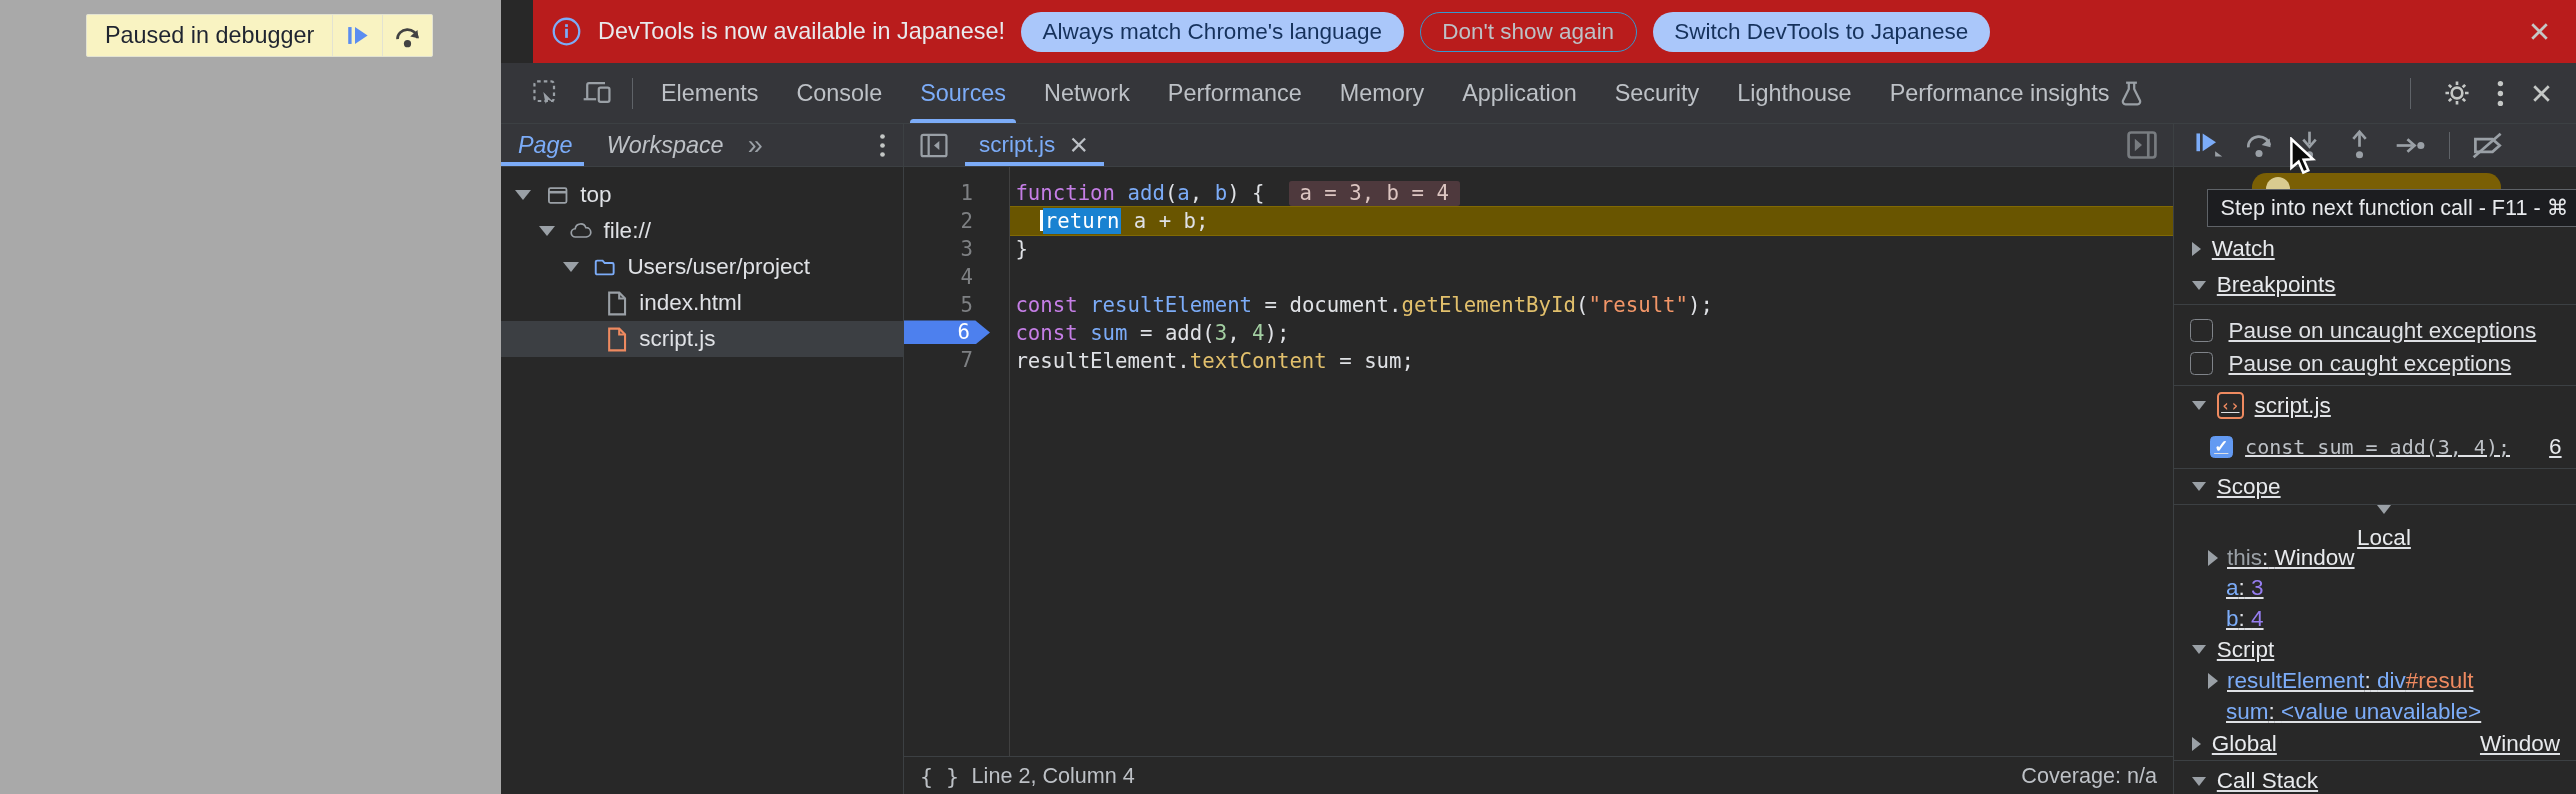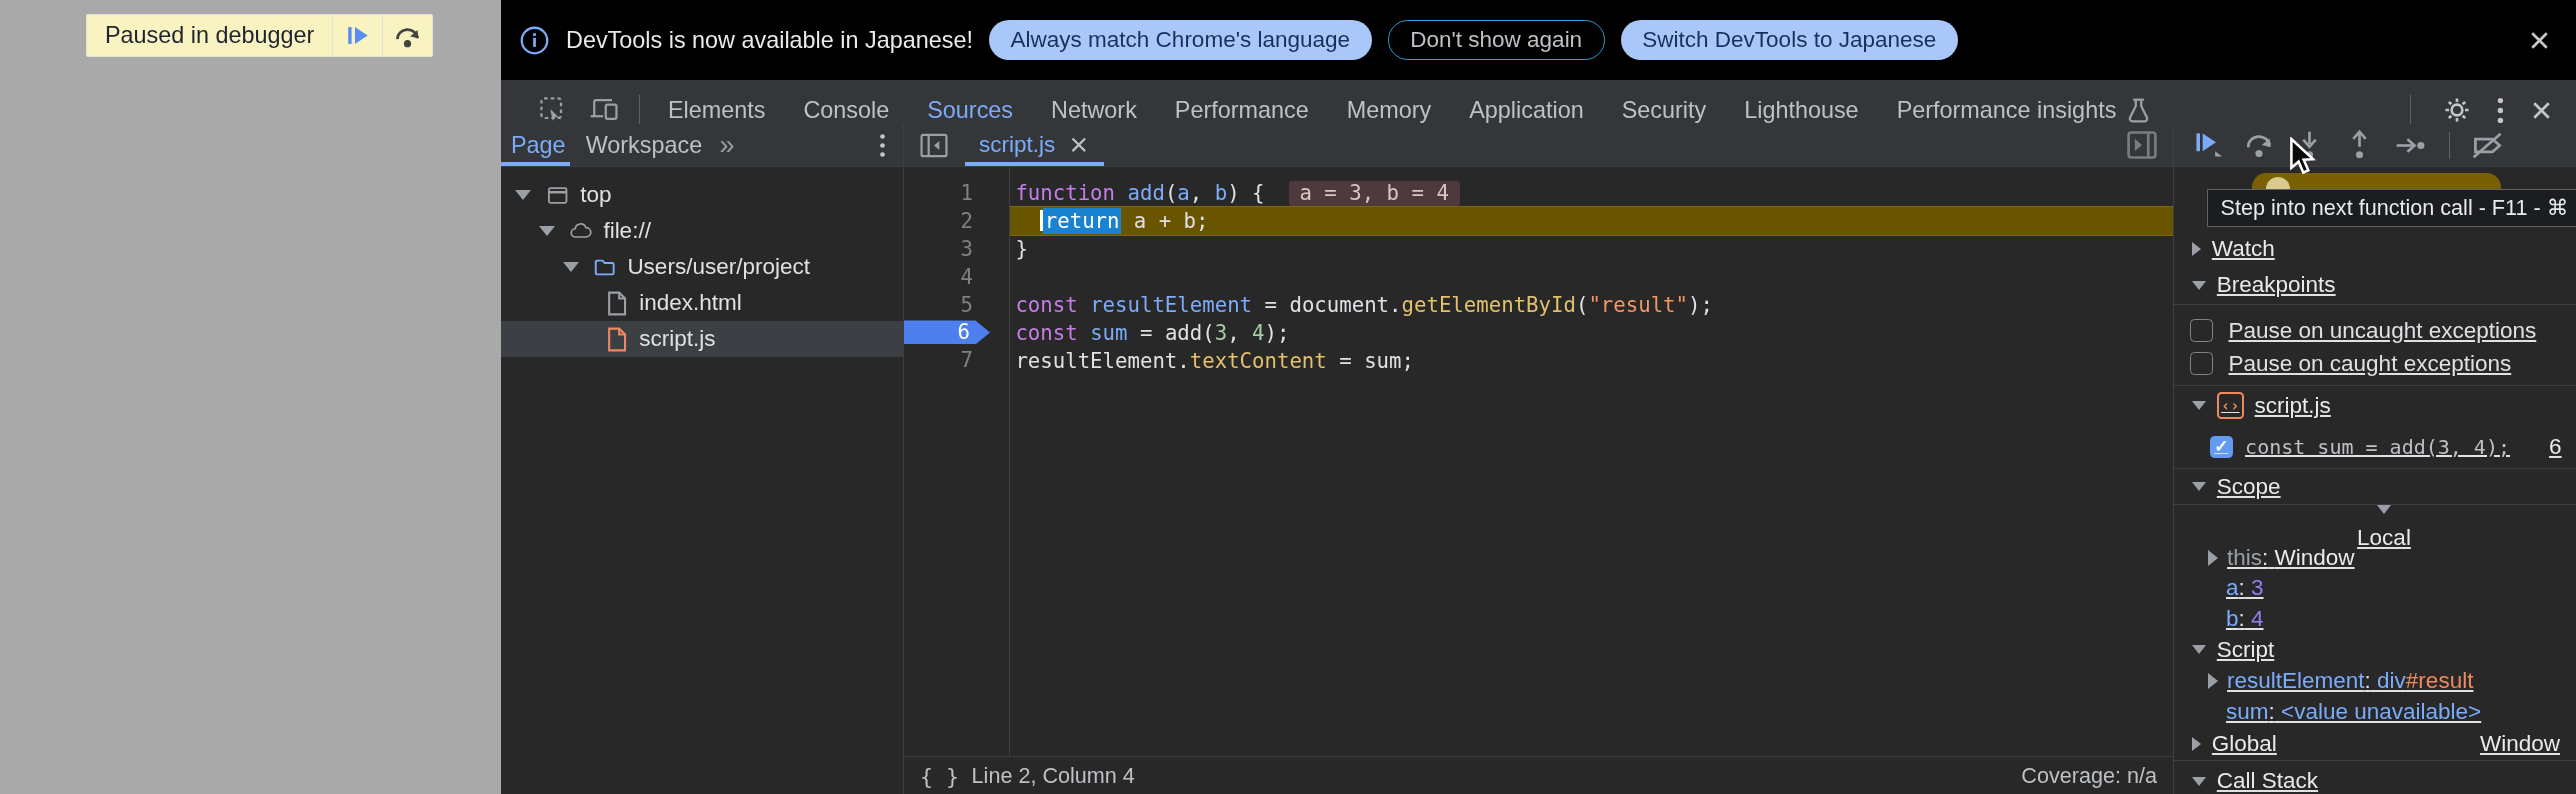--- a/index.html
+++ b/index.html
@@ -9,40 +9,40 @@
   svg{display:block;}
   
   .page-area{position:absolute;left:0;top:0;width:501px;height:795px;background:#a9a9a9;}
   .paused-badge{position:absolute;left:86px;top:13.5px;height:41px;display:flex;align-items:stretch;
     background:#f9f3c2;border:1.8px solid #e3e3d2;border-radius:1.8px;color:#1f2430;font-size:23.4px;}
   .paused-badge .pb-label{display:flex;align-items:center;padding:0 18px;white-space:nowrap;text-align:center;}
   .pb-btn{display:flex;align-items:center;justify-content:center;width:49px;border-left:1.8px solid #e3e3d2;cursor:pointer;}
   
   .devtools{position:absolute;left:501px;top:0;right:0;bottom:0;background:#282828;color:#dfe1e5;}
   
-  .notif{height:80px;background:#000000;display:flex;align-items:center;gap:16px;padding:0 21.6px 0 18px;}
+  .notif{height:63px;background:#b91c1c;display:flex;align-items:center;gap:16px;padding:0 21.6px 0 18px;margin-left:32px;}
   .notif-msg{color:#e8eaed;font-size:23.4px;white-space:nowrap;}
   .pill{height:40px;border-radius:20px;background:#aac7fa;color:#16325c;border:none;
         font-size:22.5px;font-family:inherit;padding:0 21.6px;display:flex;align-items:center;cursor:pointer;white-space:nowrap;}
   .pill.outline{background:transparent;border:1.8px solid #3598cf;color:#bdc1c6;}
   .icon-btn{background:none;border:none;padding:0;cursor:pointer;display:flex;align-items:center;justify-content:center;}
   
-  .tabbar{height:60px;background:#35363a;border-bottom:0.9px solid #3c4043;display:flex;align-items:center;padding-left:27px;}
+  .tabbar{height:60px;background:#35363a;border-bottom:0.9px solid #3c4043;display:flex;align-items:center;padding-left:20px;}
   .tb-divider{width:0.9px;height:31px;background:#5f6368;margin:0 9px;}
   .tab{position:relative;height:100%;display:flex;align-items:center;gap:9px;padding:0 19px;
        color:#bdc1c6;font-size:23.4px;cursor:pointer;white-space:nowrap;}
   .tab.active{color:#7cacf8;}
   .tab.active::after{content:"";position:absolute;left:9px;right:9px;bottom:0;height:4.5px;background:#7cacf8;border-radius:3.6px 3.6px 0 0;}
   .tabbar-right{margin-left:auto;display:flex;align-items:center;gap:21.6px;padding-right:20px;}
   
   .content{position:absolute;top:124px;left:0;right:0;bottom:0;display:flex;}
   .strip{height:42px;background:#35363a;border-bottom:0.9px solid #3c4043;display:flex;align-items:center;flex:none;}
   
   .navigator{width:402px;flex:none;border-right:0.9px solid #3c4043;display:flex;flex-direction:column;}
-  .nav-tab{position:relative;height:100%;display:flex;align-items:center;padding:0 10px;color:#bdc1c6;font-size:23.4px;cursor:pointer;}
+  .nav-tab{position:relative;height:100%;display:flex;align-items:center;padding:0 17px;color:#bdc1c6;font-size:23.4px;cursor:pointer;font-style:italic;}
   .nav-tab.active{color:#7cacf8;}
   .nav-tab.active::after{content:"";position:absolute;left:0;right:5.4px;bottom:0;height:3.6px;background:#7cacf8;}
   .chevrons{color:#9aa0a6;font-size:27px;letter-spacing:-3.6px;padding:0 7.2px;cursor:pointer;}
   .tree{padding-top:10px;font-size:22.5px;}
   .tree-row{height:36px;display:flex;align-items:center;gap:10.8px;cursor:pointer;white-space:nowrap;}
   .tree-row.selected{background:#3c3f43;}
   .tw{flex:none;width:23.4px;display:flex;justify-content:center;}
   .tri-down{width:0;height:0;border-left:8px solid transparent;border-right:8px solid transparent;border-top:10px solid #9aa0a6;}
   .tri-right{width:0;height:0;border-top:8px solid transparent;border-bottom:8px solid transparent;border-left:10px solid #9aa0a6;}
   .d0{padding-left:10.8px}.d1{padding-left:34px}.d2{padding-left:58px}.d3{padding-left:104px}

